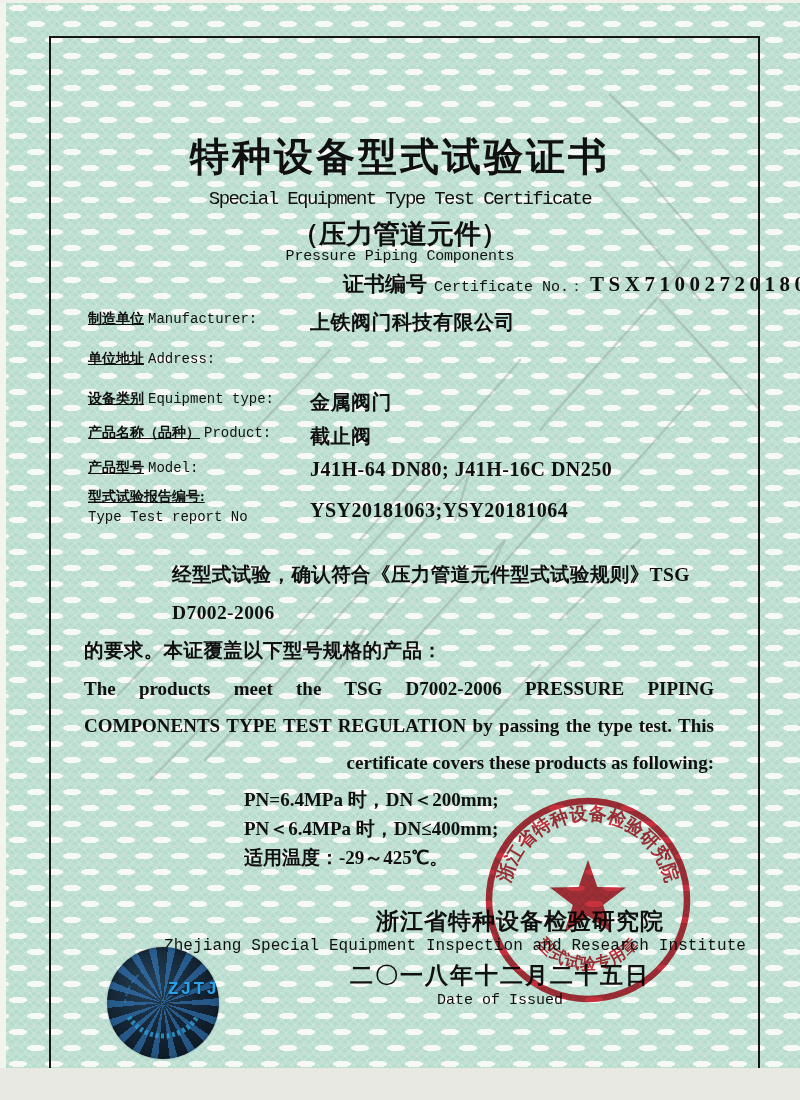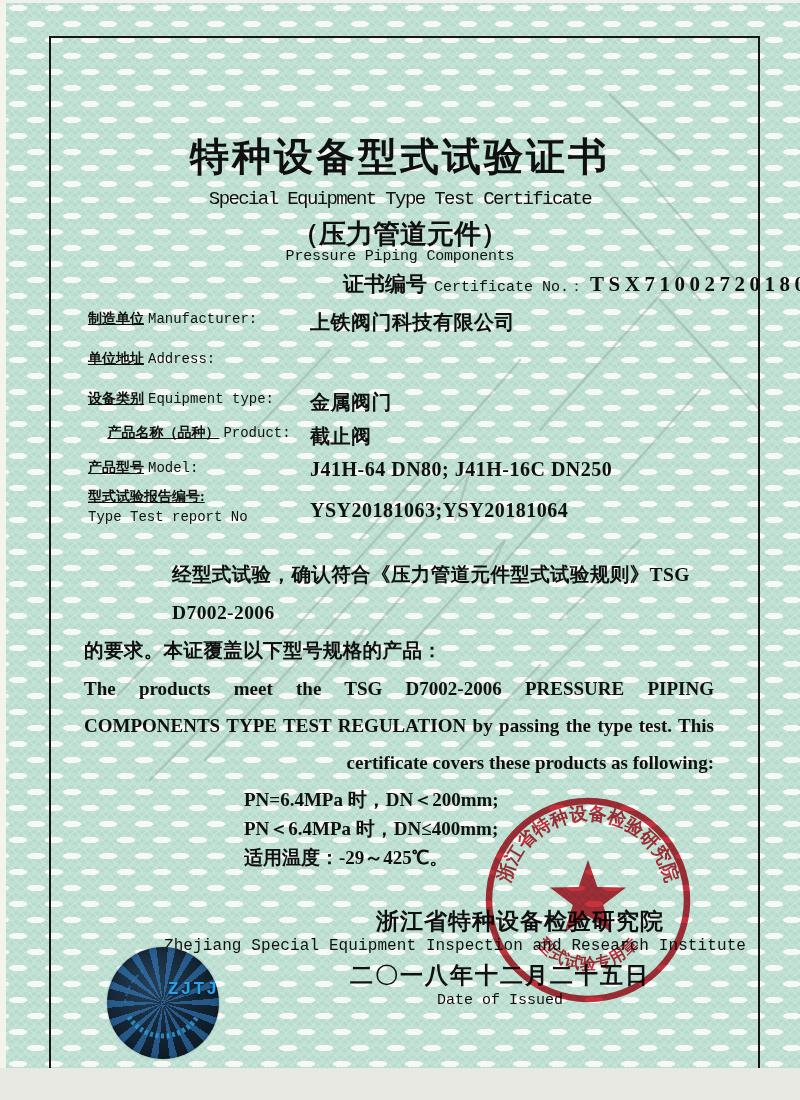--- a/index.html
+++ b/index.html
@@ -33,21 +33,21 @@
   .certno .cn{font-size:21px;font-weight:700;}
   .certno .en{font-size:15px;margin-left:7px;}
   .certno .num{font-size:21px;font-weight:700;letter-spacing:4.5px;margin-left:6px;}
 
   .row{left:88px;display:flex;white-space:nowrap;}
   .row .lbl{width:222px;flex:0 0 222px;}
   .lbl .c{font-size:14px;font-weight:700;text-decoration:underline;}
   .lbl .e{font-size:14px;font-family:"Liberation Mono",monospace;}
   .val{font-size:20px;font-weight:700;letter-spacing:.5px;}
   .val-sm{font-size:16.5px;font-weight:700;line-height:24px;}
-  .r1{top:309px;} .r2{top:336px;} .r3{top:389px;} .r4{top:423px;text-align:center;} .r5{top:458px;} .r6{top:488px;}
+  .r1{top:309px;} .r2{top:336px;} .r3{top:389px;} .r4{top:423px;} .r5{top:458px;} .r6{top:488px;}
   .r2 .lbl{padding-top:13px;}
   .r6 .lbl .c{display:block;} .r6 .lbl .e{display:block;margin-top:3px;}
   .r6 .val{padding-top:11px;}
 
   .stmt{left:84px;top:556px;width:630px;}
   .stmt .cl{font-size:19.5px;font-weight:700;line-height:38px;letter-spacing:.4px;}
   .stmt .cl.indent{padding-left:88px;}
   .stmt .el{font-size:19px;font-weight:700;line-height:37px;font-family:"Liberation Serif",serif;text-align:right;}
   .stmt .el.j{text-align:justify;text-align-last:justify;}
 

